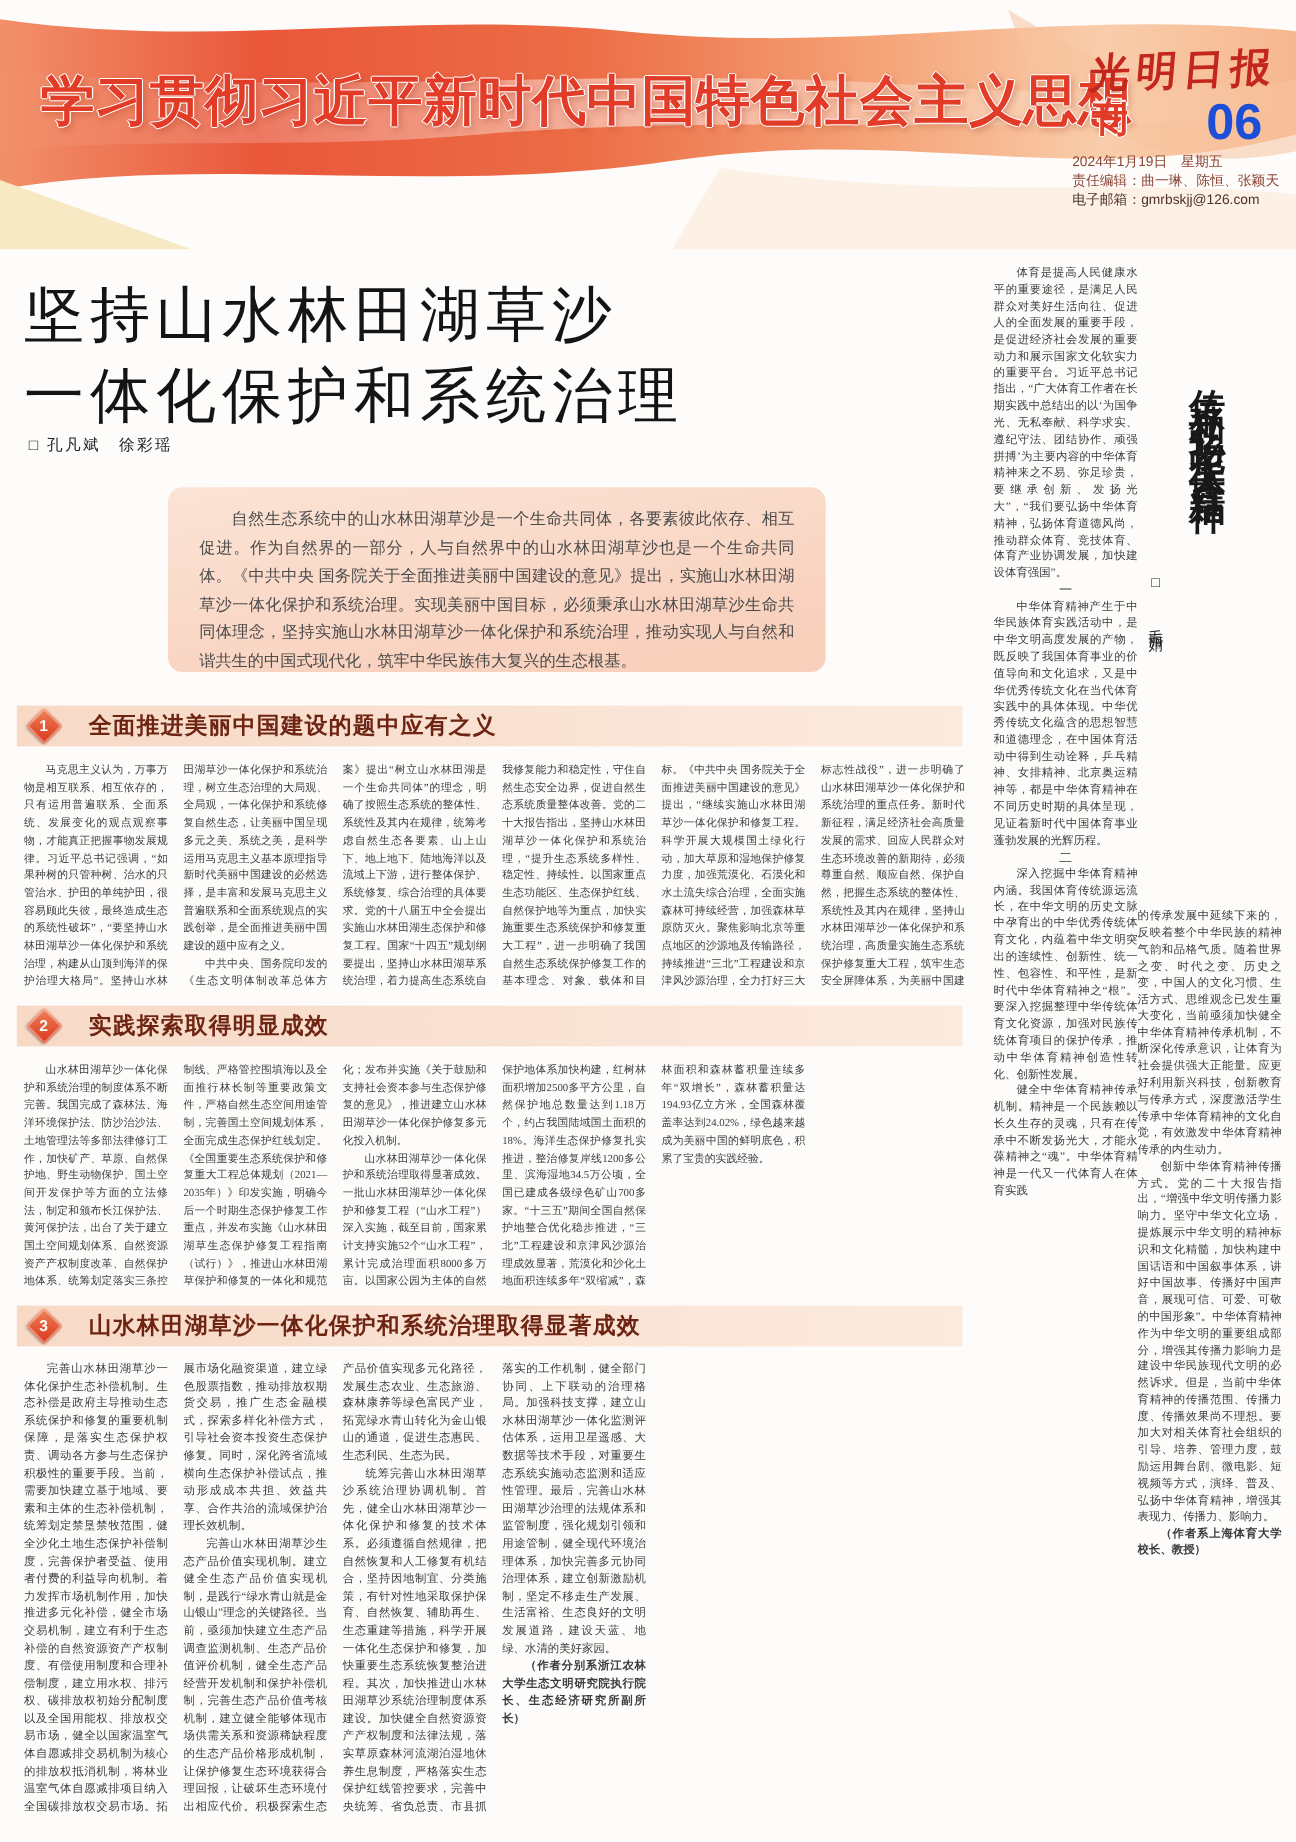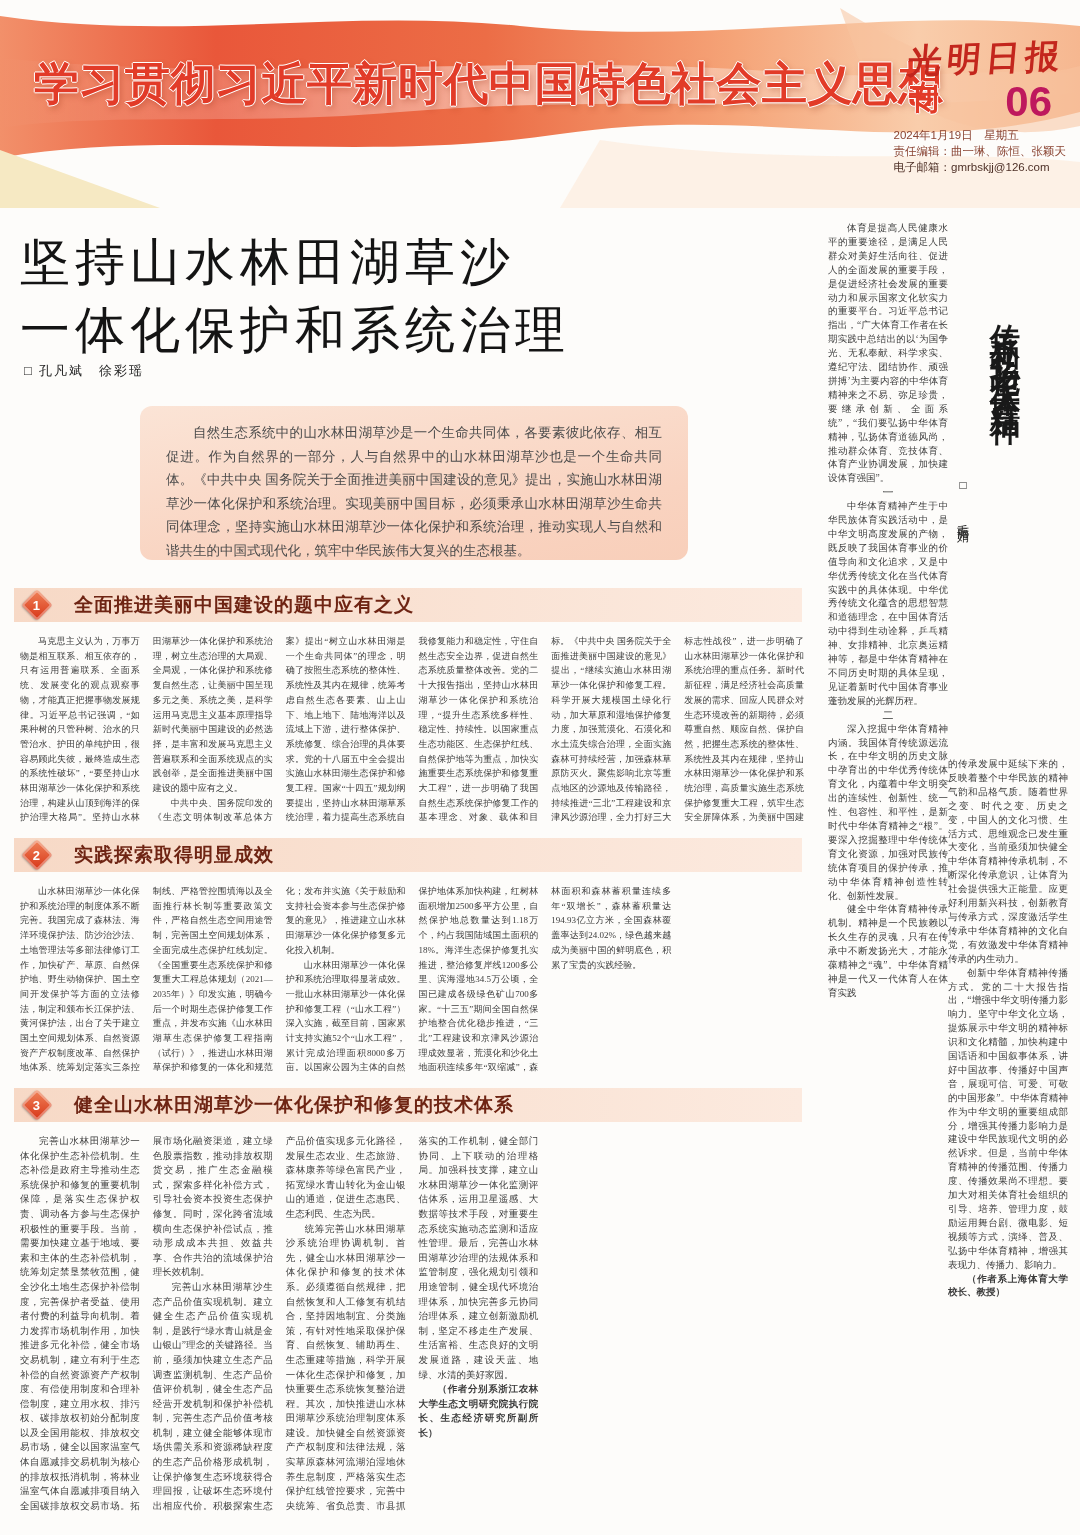--- a/index.html
+++ b/index.html
@@ -10,21 +10,21 @@
   .banner svg{position:absolute;top:0;left:0;}
   .banner-title{position:absolute;left:34px;top:54px;font-family:"Liberation Sans",sans-serif;
     font-size:45px;font-weight:900;color:#e23b28;letter-spacing:0.5px;white-space:nowrap;
     text-shadow:0 1px 0 #fff,0 -1px 0 #fff,1px 0 0 #fff,-1px 0 0 #fff,2px 3px 6px rgba(150,40,15,.35);}
   .special-tag{position:absolute;left:903px;top:56px;writing-mode:vertical-rl;text-orientation:upright;
     font-family:"Liberation Sans",sans-serif;font-size:30px;font-weight:900;color:#e23b28;letter-spacing:4px;
     text-shadow:0 1px 0 #fff,0 -1px 0 #fff,1px 0 0 #fff,-1px 0 0 #fff;}
   .masthead{position:absolute;right:16px;top:36px;font-family:"DejaVu Serif",serif;font-size:34px;
     font-weight:700;color:#c3261d;letter-spacing:5px;transform:skewX(-7deg) rotate(-2deg);white-space:nowrap;}
   .pageno{position:absolute;right:28px;top:78px;font-family:"Liberation Sans",sans-serif;
-    font-size:42px;font-weight:700;color:#be185d;}
+    font-size:42px;font-weight:700;color:#1d4ed8;}
   .dateblock{position:absolute;right:14px;top:127px;text-align:left;
     font-family:"Liberation Sans",sans-serif;font-size:11.5px;line-height:16px;color:#8a4432;}
   .dateblock .email{color:#4e3027;}
   
   .headline{position:absolute;left:20px;top:228px;font-weight:400;color:#141414;
     font-size:50px;line-height:68px;letter-spacing:5px;font-family:"Liberation Serif",serif;}
   .headline span{display:block;white-space:nowrap;}
   .byline-main{position:absolute;left:24px;top:362px;font-size:13px;color:#222;letter-spacing:2px;}
   .introbox{position:absolute;left:140px;top:406px;width:548px;height:154px;border-radius:12px;
     background:linear-gradient(170deg,#fbe4d6 0%,#f9d3c0 70%,#f8cfba 100%);
@@ -129,34 +129,34 @@
   </div>
   <div class="secbody" id="body2">
     <p>山水林田湖草沙一体化保护和系统治理的制度体系不断完善。我国完成了森林法、海洋环境保护法、防沙治沙法、土地管理法等多部法律修订工作，加快矿产、草原、自然保护地、野生动物保护、国土空间开发保护等方面的立法修法，制定和颁布长江保护法、黄河保护法，出台了关于建立国土空间规划体系、自然资源资产产权制度改革、自然保护地体系、统筹划定落实三条控制线、严格管控围填海以及全面推行林长制等重要政策文件，严格自然生态空间用途管制，完善国土空间规划体系，全面完成生态保护红线划定。《全国重要生态系统保护和修复重大工程总体规划（2021—2035年）》印发实施，明确今后一个时期生态保护修复工作重点，并发布实施《山水林田湖草生态保护修复工程指南（试行）》，推进山水林田湖草保护和修复的一体化和规范化；发布并实施《关于鼓励和支持社会资本参与生态保护修复的意见》，推进建立山水林田湖草沙一体化保护修复多元化投入机制。</p>
     <p>山水林田湖草沙一体化保护和系统治理取得显著成效。一批山水林田湖草沙一体化保护和修复工程（“山水工程”）深入实施，截至目前，国家累计支持实施52个“山水工程”，累计完成治理面积8000多万亩。以国家公园为主体的自然保护地体系加快构建，红树林面积增加2500多平方公里，自然保护地总数量达到1.18万个，约占我国陆域国土面积的18%。海洋生态保护修复扎实推进，整治修复岸线1200多公里、滨海湿地34.5万公顷，全国已建成各级绿色矿山700多家。“十三五”期间全国自然保护地整合优化稳步推进，“三北”工程建设和京津风沙源治理成效显著，荒漠化和沙化土地面积连续多年“双缩减”，森林面积和森林蓄积量连续多年“双增长”，森林蓄积量达194.93亿立方米，全国森林覆盖率达到24.02%，绿色越来越成为美丽中国的鲜明底色，积累了宝贵的实践经验。</p>
   </div>
 
   <div class="secbar" id="bar3" style="top:1088px">
     <div class="diamond">
         <span>3</span>
       </div>
-    <div class="sectitle">健全山水林田湖草沙一体化保护和修复的技术体系</div>
+    <div class="sectitle">山水林田湖草沙一体化保护和系统治理取得显著成效</div>
   </div>
   <div class="secbody" id="body3">
     <p>完善山水林田湖草沙一体化保护生态补偿机制。生态补偿是政府主导推动生态系统保护和修复的重要机制保障，是落实生态保护权责、调动各方参与生态保护积极性的重要手段。当前，需要加快建立基于地域、要素和主体的生态补偿机制，统筹划定禁垦禁牧范围，健全沙化土地生态保护补偿制度，完善保护者受益、使用者付费的利益导向机制。着力发挥市场机制作用，加快推进多元化补偿，健全市场交易机制，建立有利于生态补偿的自然资源资产产权制度、有偿使用制度和合理补偿制度，建立用水权、排污权、碳排放权初始分配制度以及全国用能权、排放权交易市场，健全以国家温室气体自愿减排交易机制为核心的排放权抵消机制，将林业温室气体自愿减排项目纳入全国碳排放权交易市场。拓展市场化融资渠道，建立绿色股票指数，推动排放权期货交易，推广生态金融模式，探索多样化补偿方式，引导社会资本投资生态保护修复。同时，深化跨省流域横向生态保护补偿试点，推动形成成本共担、效益共享、合作共治的流域保护治理长效机制。</p>
     <p>完善山水林田湖草沙生态产品价值实现机制。建立健全生态产品价值实现机制，是践行“绿水青山就是金山银山”理念的关键路径。当前，亟须加快建立生态产品调查监测机制、生态产品价值评价机制，健全生态产品经营开发机制和保护补偿机制，完善生态产品价值考核机制，建立健全能够体现市场供需关系和资源稀缺程度的生态产品价格形成机制，让保护修复生态环境获得合理回报，让破坏生态环境付出相应代价。积极探索生态产品价值实现多元化路径，发展生态农业、生态旅游、森林康养等绿色富民产业，拓宽绿水青山转化为金山银山的通道，促进生态惠民、生态利民、生态为民。</p>
     <p>统筹完善山水林田湖草沙系统治理协调机制。首先，健全山水林田湖草沙一体化保护和修复的技术体系。必须遵循自然规律，把自然恢复和人工修复有机结合，坚持因地制宜、分类施策，有针对性地采取保护保育、自然恢复、辅助再生、生态重建等措施，科学开展一体化生态保护和修复，加快重要生态系统恢复整治进程。其次，加快推进山水林田湖草沙系统治理制度体系建设。加快健全自然资源资产产权制度和法律法规，落实草原森林河流湖泊湿地休养生息制度，严格落实生态保护红线管控要求，完善中央统筹、省负总责、市县抓落实的工作机制，健全部门协同、上下联动的治理格局。加强科技支撑，建立山水林田湖草沙一体化监测评估体系，运用卫星遥感、大数据等技术手段，对重要生态系统实施动态监测和适应性管理。最后，完善山水林田湖草沙治理的法规体系和监管制度，强化规划引领和用途管制，健全现代环境治理体系，加快完善多元协同治理体系，建立创新激励机制，坚定不移走生产发展、生活富裕、生态良好的文明发展道路，建设天蓝、地绿、水清的美好家园。</p>
     <p class="note">（作者分别系浙江农林大学生态文明研究院执行院长、生态经济研究所副所长）</p>
   </div>
 
   <div class="v-title">传承和弘扬中华体育精神</div>
   <div class="v-byline">□ 毛丽娟</div>
 
   <div class="sidecol" id="sideA">
-    <p>体育是提高人民健康水平的重要途径，是满足人民群众对美好生活向往、促进人的全面发展的重要手段，是促进经济社会发展的重要动力和展示国家文化软实力的重要平台。习近平总书记指出，“广大体育工作者在长期实践中总结出的以‘为国争光、无私奉献、科学求实、遵纪守法、团结协作、顽强拼搏’为主要内容的中华体育精神来之不易、弥足珍贵，要继承创新、全面系统”，“我们要弘扬中华体育精神，弘扬体育道德风尚，推动群众体育、竞技体育、体育产业协调发展，加快建设体育强国”。</p>
+    <p>体育是提高人民健康水平的重要途径，是满足人民群众对美好生活向往、促进人的全面发展的重要手段，是促进经济社会发展的重要动力和展示国家文化软实力的重要平台。习近平总书记指出，“广大体育工作者在长期实践中总结出的以‘为国争光、无私奉献、科学求实、遵纪守法、团结协作、顽强拼搏’为主要内容的中华体育精神来之不易、弥足珍贵，要继承创新、发扬光大”，“我们要弘扬中华体育精神，弘扬体育道德风尚，推动群众体育、竞技体育、体育产业协调发展，加快建设体育强国”。</p>
     <p class="divider">一</p>
     <p>中华体育精神产生于中华民族体育实践活动中，是中华文明高度发展的产物，既反映了我国体育事业的价值导向和文化追求，又是中华优秀传统文化在当代体育实践中的具体体现。中华优秀传统文化蕴含的思想智慧和道德理念，在中国体育活动中得到生动诠释，乒乓精神、女排精神、北京奥运精神等，都是中华体育精神在不同历史时期的具体呈现，见证着新时代中国体育事业蓬勃发展的光辉历程。</p>
     <p class="divider">二</p>
     <p>深入挖掘中华体育精神内涵。我国体育传统源远流长，在中华文明的历史文脉中孕育出的中华优秀传统体育文化，内蕴着中华文明突出的连续性、创新性、统一性、包容性、和平性，是新时代中华体育精神之“根”。要深入挖掘整理中华传统体育文化资源，加强对民族传统体育项目的保护传承，推动中华体育精神创造性转化、创新性发展。</p>
     <p>健全中华体育精神传承机制。精神是一个民族赖以长久生存的灵魂，只有在传承中不断发扬光大，才能永葆精神之“魂”。中华体育精神是一代又一代体育人在体育实践</p>
   </div>
 
   <div class="sidecol" id="sideB">
     <p class="cont">的传承发展中延续下来的，反映着整个中华民族的精神气韵和品格气质。随着世界之变、时代之变、历史之变，中国人的文化习惯、生活方式、思维观念已发生重大变化，当前亟须加快健全中华体育精神传承机制，不断深化传承意识，让体育为社会提供强大正能量。应更好利用新兴科技，创新教育与传承方式，深度激活学生传承中华体育精神的文化自觉，有效激发中华体育精神传承的内生动力。</p>
     <p>创新中华体育精神传播方式。党的二十大报告指出，“增强中华文明传播力影响力。坚守中华文化立场，提炼展示中华文明的精神标识和文化精髓，加快构建中国话语和中国叙事体系，讲好中国故事、传播好中国声音，展现可信、可爱、可敬的中国形象”。中华体育精神作为中华文明的重要组成部分，增强其传播力影响力是建设中华民族现代文明的必然诉求。但是，当前中华体育精神的传播范围、传播力度、传播效果尚不理想。要加大对相关体育社会组织的引导、培养、管理力度，鼓励运用舞台剧、微电影、短视频等方式，演绎、普及、弘扬中华体育精神，增强其表现力、传播力、影响力。</p>

